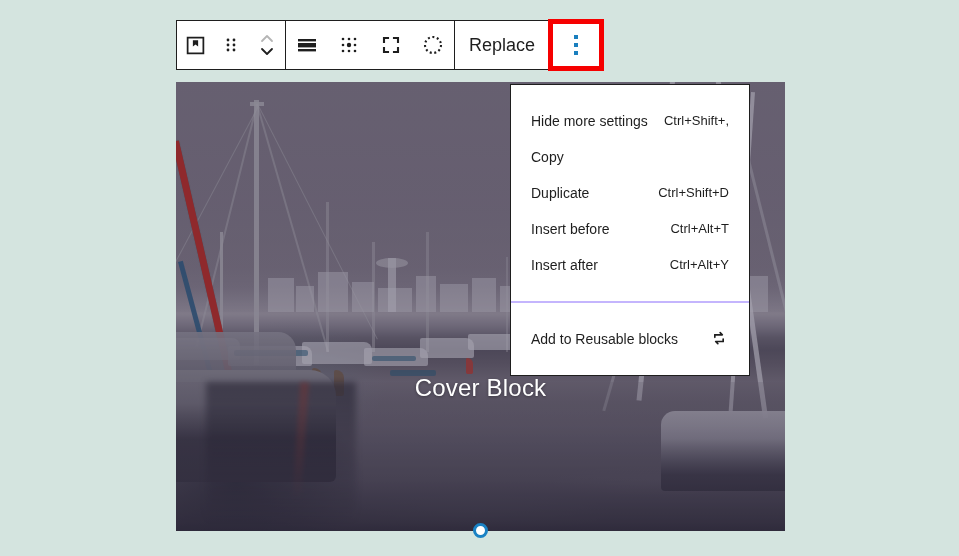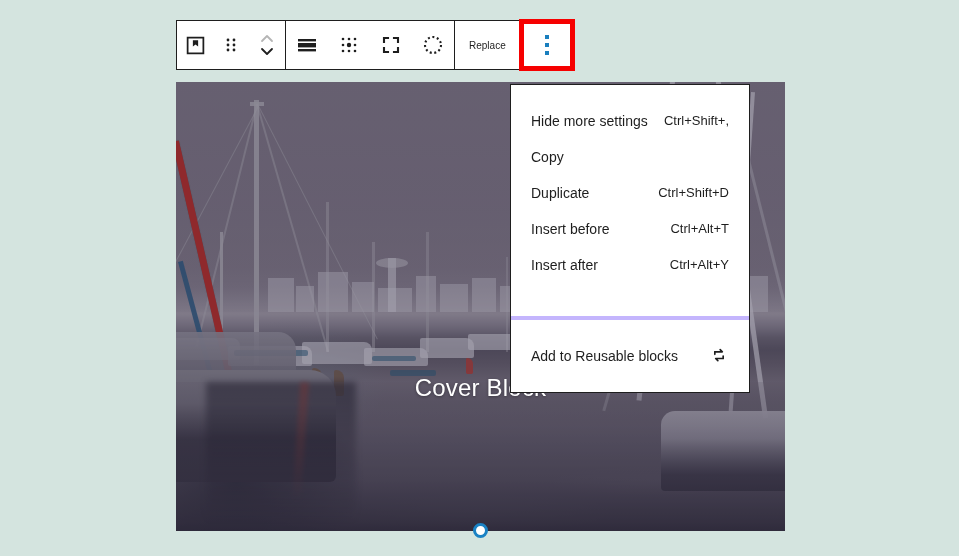--- a/index.html
+++ b/index.html
@@ -245,21 +245,21 @@
     padding: 0;
   }
   .tb-btn.wide { width: 42px; }
   .tb-btn svg { display: block; }
   #replace-button {
     display: flex;
     align-items: center;
     justify-content: center;
     padding: 0 14px;
     height: 48px;
-    font-size: 10px;
+    font-size: 18px;
     color: #1e1e1e;
     cursor: pointer;
     background: transparent;
     border: none;
     font-family: "Liberation Sans", sans-serif;
     white-space: nowrap;
   }
   
   #more-options-wrap {
     position: relative;
@@ -302,22 +302,21 @@
     background: #ffffff;
     border: 1px solid #1e1e1e;
     box-sizing: border-box;
     z-index: 35;
     padding: 0;
   }
   .menu-group {
     padding: 18px 0;
   }
   .menu-group + .menu-group {
-    border-top: 4px solid #c4b5fd;
-    margin-top: 15px;
+    border-top: 2px solid #c4b5fd;
   }
   .menu-item {
     display: flex;
     align-items: center;
     justify-content: space-between;
     padding: 8px 20px;
     font-size: 14px;
     color: #1e1e1e;
     cursor: pointer;
     line-height: 20px;

